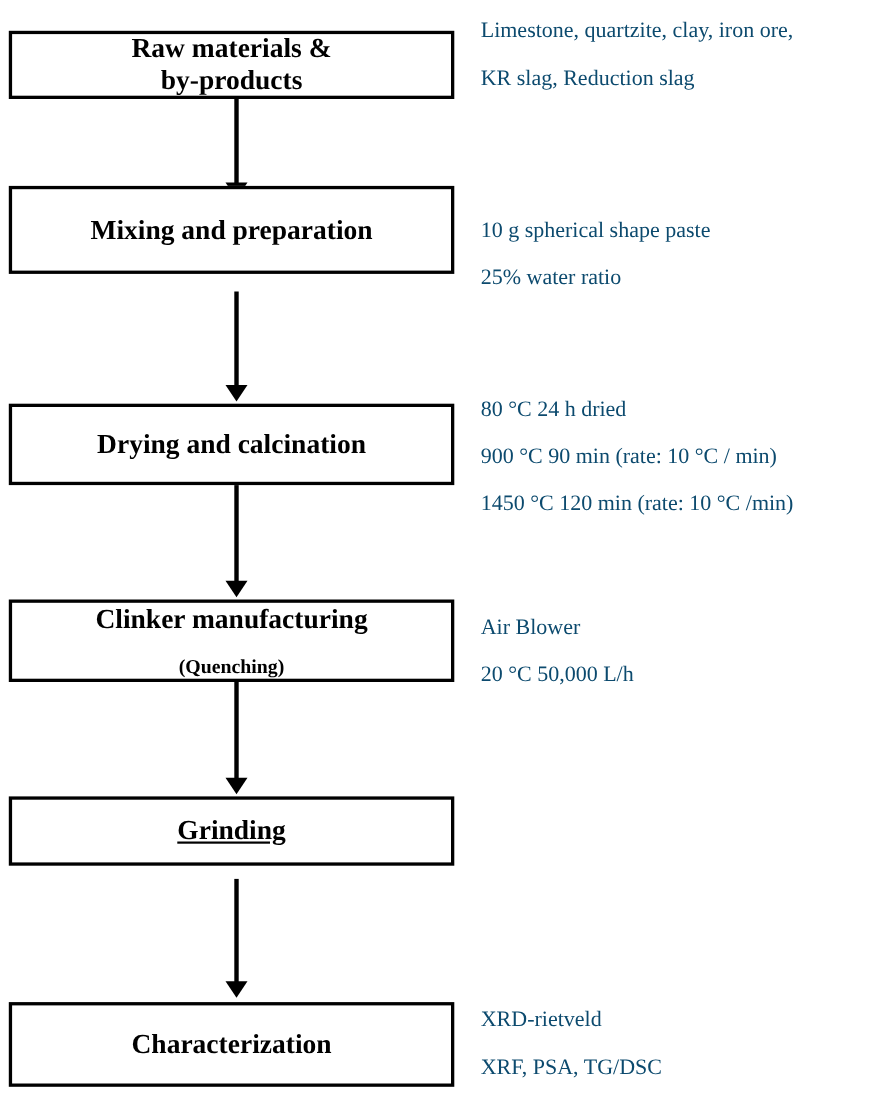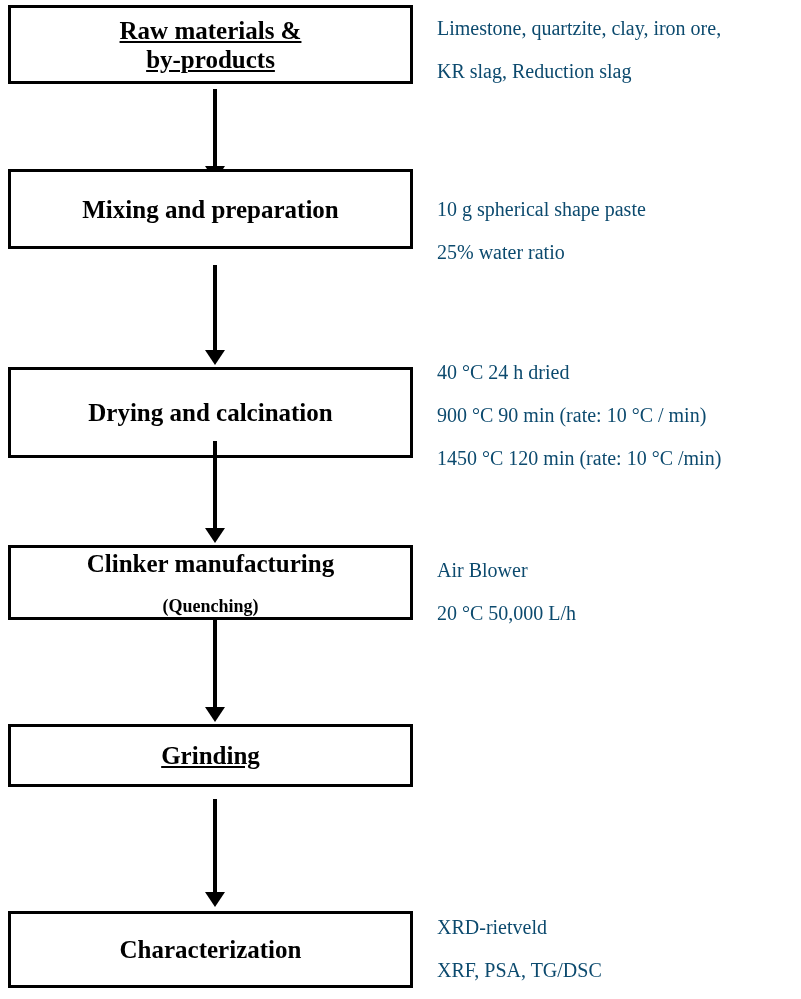--- a/index.html
+++ b/index.html
@@ -81,21 +81,21 @@
     line-height: 43px;
     white-space: nowrap;
     color: #0c4a6e;
   }
 </style>
 </head>
 <body>
 
 <div id="flow-root">
 
-  <div class="stage-box" style="top:5px; height:79px;text-decoration:underline;">
+  <div class="stage-box" style="top:28px; height:62px;">
     <div class="stage-title">Raw materials &amp;
 by-products</div>
 
   </div>
   <div class="annotation" style="top:7px;">
     <div class="annotation-line">Limestone, quartzite, clay, iron ore,</div>
     <div class="annotation-line">KR slag, Reduction slag</div>
   </div>
 
   <div class="connector" style="top:89px; height:79px;"></div>
@@ -106,26 +106,26 @@
 
   </div>
   <div class="annotation" style="top:188px;">
     <div class="annotation-line">10 g spherical shape paste</div>
     <div class="annotation-line">25% water ratio</div>
   </div>
 
   <div class="connector" style="top:265px; height:88px;"></div>
   <div class="arrow-head" style="top:350px;"></div>
 
-  <div class="stage-box" style="top:367px; height:91px;">
+  <div class="stage-box" style="top:367px; height:74px;">
     <div class="stage-title">Drying and calcination</div>
 
   </div>
   <div class="annotation" style="top:351px;">
-    <div class="annotation-line">40 °C 24 h dried</div>
+    <div class="annotation-line">80 °C 24 h dried</div>
     <div class="annotation-line">900 °C 90 min (rate: 10 °C / min)</div>
     <div class="annotation-line">1450 °C 120 min (rate: 10 °C /min)</div>
   </div>
 
   <div class="connector" style="top:441px; height:89px;"></div>
   <div class="arrow-head" style="top:528px;"></div>
 
   <div class="stage-box" style="top:545px; height:75px;">
     <div class="stage-title">Clinker manufacturing</div>
     <div class="stage-subtitle">(Quenching)</div>

